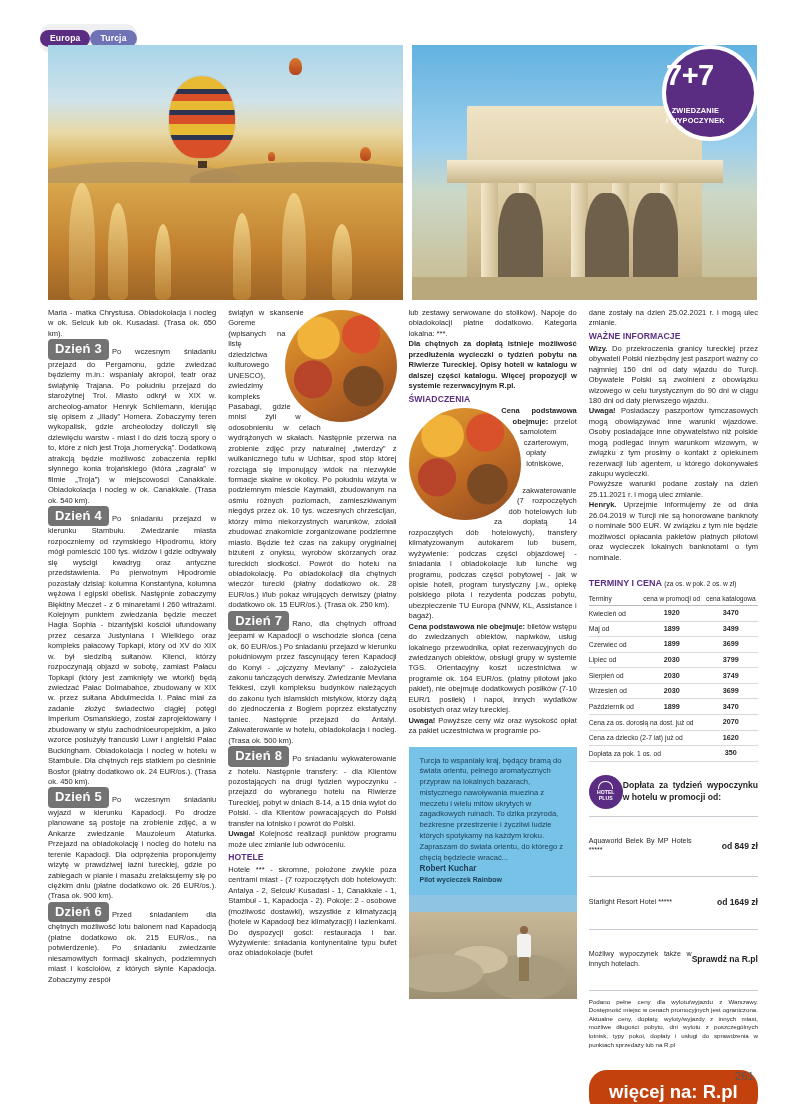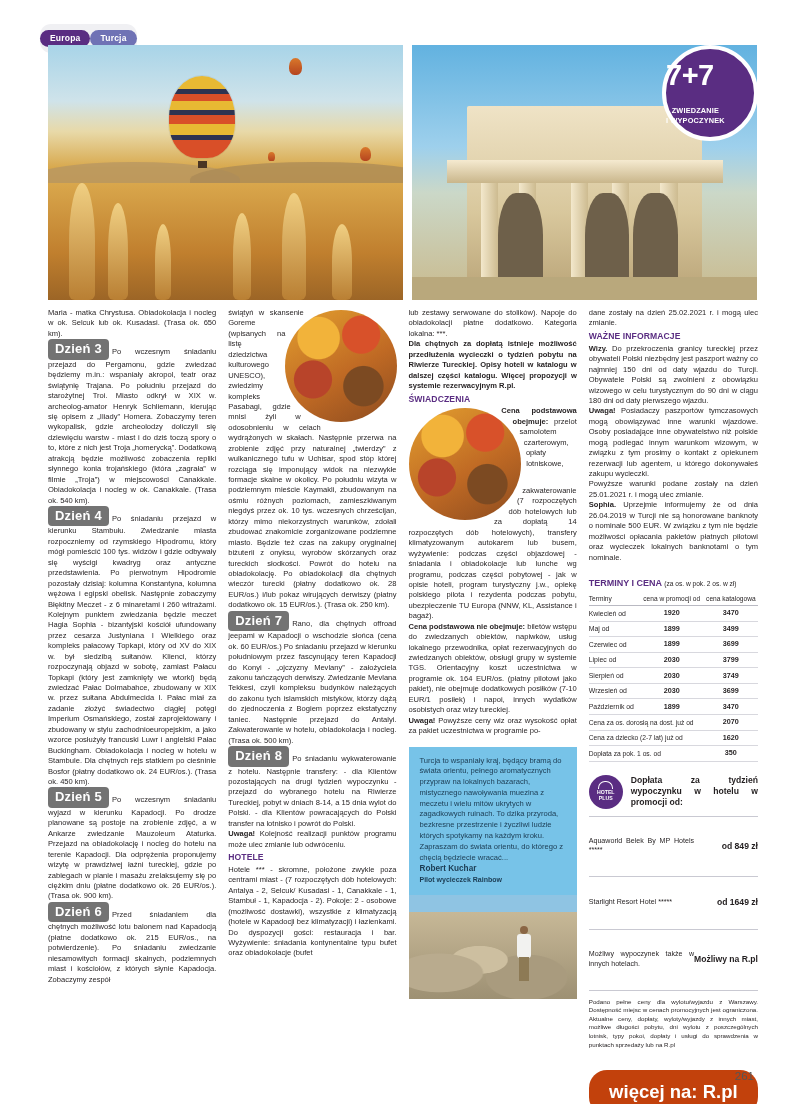--- a/index.html
+++ b/index.html
@@ -211,21 +211,21 @@
   table.prices th.lft { text-align:left; }
   table.prices td {
     padding:2.3px 0; border-bottom:1px solid #d8d8de; text-align:center;
   }
   table.prices td.lft { text-align:left; }
   table.prices td.val { font-weight:bold; font-size:7.2px; }
   table.prices td.extra { text-align:left; font-size:6.7px; }
 
   
   .hplus-box { margin-top:13px; }
-  .hplus-head { display:flex; align-items:center; gap:8px; }
+  .hplus-head { display:flex; align-items:center; }
   .hplus-badge {
     width:34px; height:34px; border-radius:50%;
     background:#5a2d82; color:#fff; flex:0 0 34px;
     display:flex; flex-direction:column; align-items:center; justify-content:center;
     font-size:5.2px; font-weight:bold; line-height:1.1; text-align:center;
   }
   .hplus-badge .roof {
     width:15px; height:8px; border:1.4px solid #fff;
     border-bottom:none; border-radius:7px 7px 0 0; margin-bottom:1px;
   }
@@ -379,23 +379,23 @@
 
   <div class="col col4">
     <p>dane zostały na dzień 25.02.2021 r. i mogą ulec zmianie.</p>
     <div class="hdr">WAŻNE INFORMACJE</div>
     <p>
       <span class="b">Wizy.</span><span> Do przekroczenia granicy tureckiej przez obywateli Polski niezbędny jest paszport ważny co najmniej 150 dni od daty wjazdu do Turcji. Obywatele Polski są zwolnieni z obowiązku wizowego w celu turystycznym do 90 dni w ciągu 180 dni od daty pierwszego wjazdu.</span>
     </p>
     <p>
       <span class="b">Uwaga!</span><span> Posiadaczy paszportów tymczasowych mogą obowiązywać inne warunki wjazdowe. Osoby posiadające inne obywatelstwo niż polskie mogą podlegać innym warunkom wizowym, w związku z tym prosimy o kontakt z opiekunem rezerwacji lub agentem, u którego dokonywałeś zakupu wycieczki.</span>
     </p>
-    <p>Powyższe warunki podane zostały na dzień 25.01.2021 r. i mogą ulec zmianie.</p>
-    <p>
-      <span class="b">Sophia.</span><span> Uprzejmie informujemy że od dnia 26.04.2019 w Turcji nie są honorowane banknoty o nominale 500 EUR. W związku z tym nie będzie możliwości opłacania pakietów płatnych pilotowi oraz wycieczek lokalnych banknotami o tym nominale.</span>
+    <p>Powyższe warunki podane zostały na dzień 25.11.2021 r. i mogą ulec zmianie.</p>
+    <p>
+      <span class="b">Henryk.</span><span> Uprzejmie informujemy że od dnia 26.04.2019 w Turcji nie są honorowane banknoty o nominale 500 EUR. W związku z tym nie będzie możliwości opłacania pakietów płatnych pilotowi oraz wycieczek lokalnych banknotami o tym nominale.</span>
     </p>
 
     <div class="terms-title">
       <span>TERMINY I CENA</span>
       <span class="small">(za os. w pok. 2 os. w zł)</span>
     </div>
     <table class="prices">
       <thead>
         <tr>
           <th class="lft">Terminy</th>
@@ -468,21 +468,21 @@
             <tr>
           <td>Aquaworld Belek By MP Hotels *****</td>
           <td class="price">od 849 zł</td>
         </tr>
         <tr>
           <td>Starlight Resort Hotel *****</td>
           <td class="price">od 1649 zł</td>
         </tr>
         <tr>
           <td>Możliwy wypoczynek także w innych hotelach.</td>
-          <td class="price">Możliwy na R.pl</td>
+          <td class="price">Sprawdź na R.pl</td>
         </tr>
       </tbody>
         </table>
       <div class="fineprint">Podano pełne ceny dla wylotu/wyjazdu z Warszawy. Dostępność miejsc w cenach promocyjnych jest ograniczona. Aktualne ceny, dopłaty, wyloty/wyjazdy z innych miast, możliwe długości pobytu, dni wylotu z poszczególnych lotnisk, typy pokoi, dopłaty i usługi do sprawdzenia w punktach sprzedaży lub na R.pl</div>
     </div>
 
     <div class="pill pill-big">
       <span>więcej na: R.pl</span>
       <span class="cursor"></span>
     </div>

